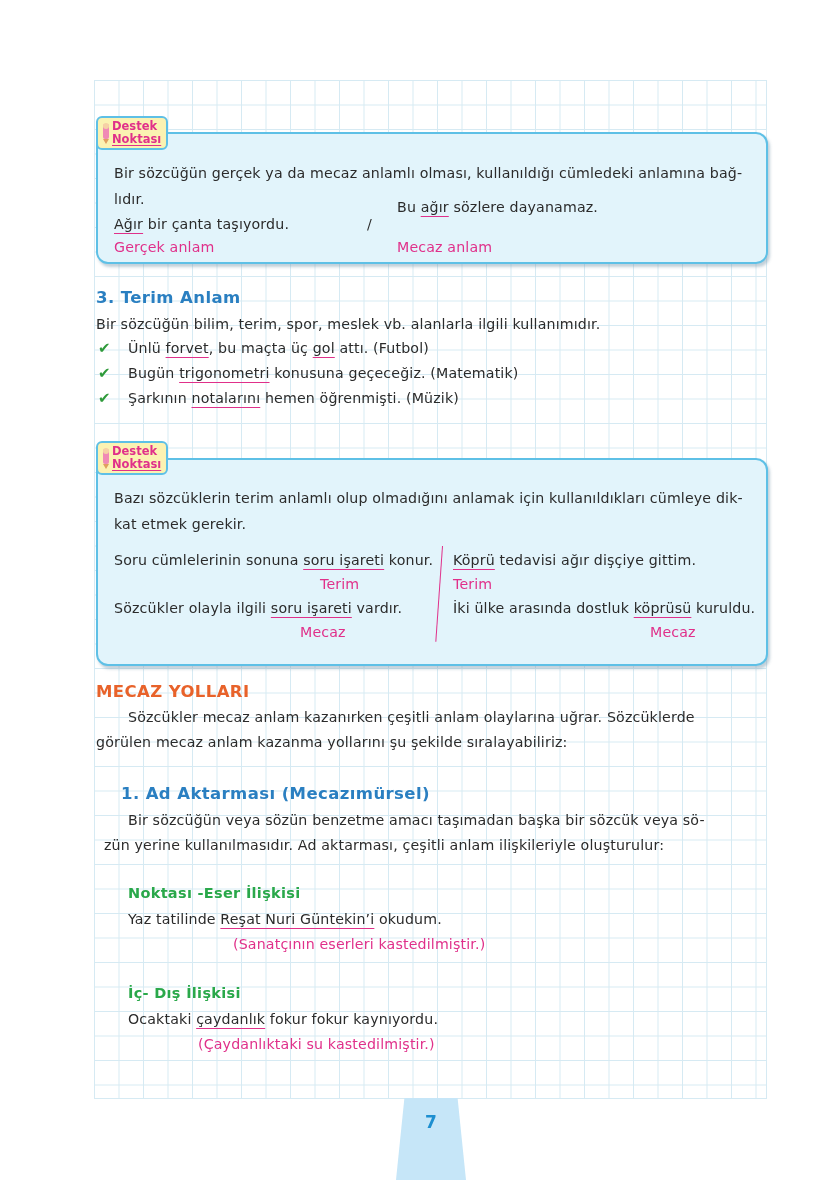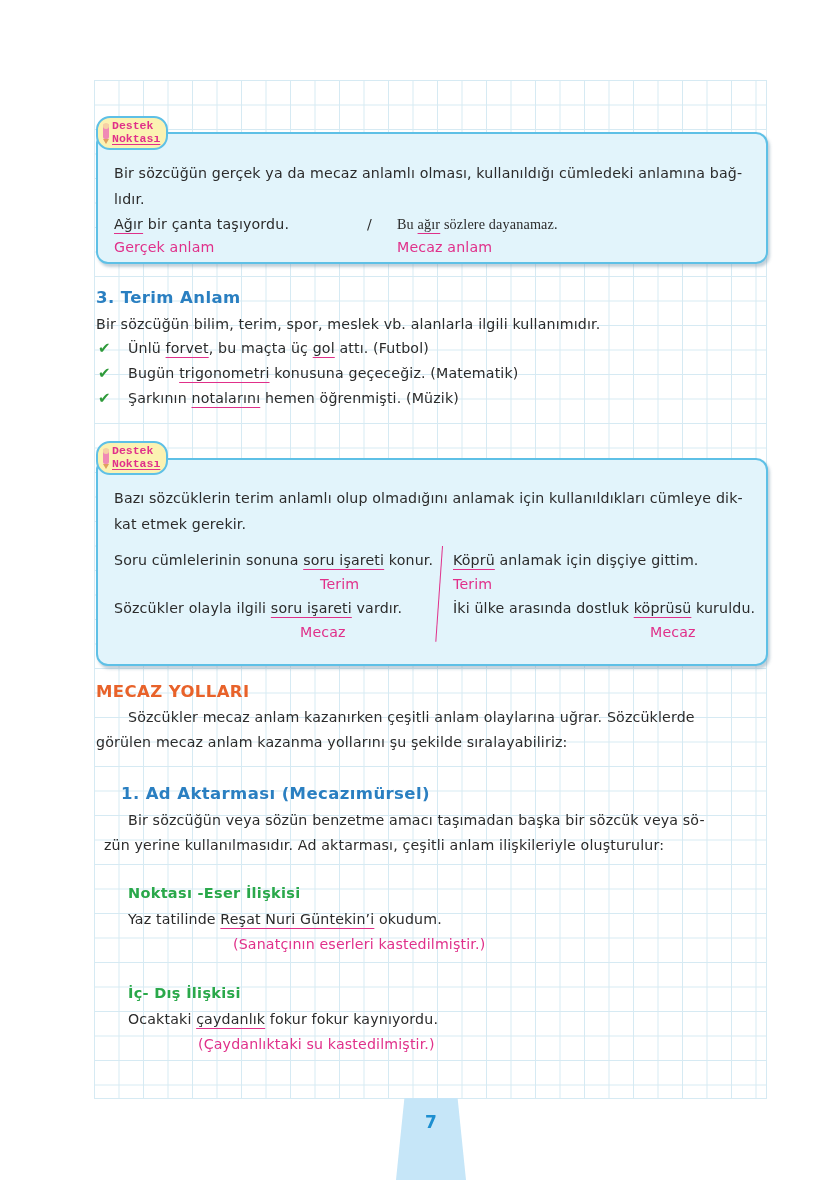--- a/index.html
+++ b/index.html
@@ -25,23 +25,22 @@
   .ul { text-decoration:underline; text-decoration-color:#e0308a; text-underline-offset:4px; text-decoration-thickness:1.3px; }
   .box {
     position:absolute; left:96px; width:668px;
     background:#e2f4fb;
     border:2px solid #5ec0e6;
     border-radius:12px;
     box-shadow:2px 3px 3px rgba(120,150,170,0.45);
   }
   .tag {
     position:absolute; left:96px; width:72px; height:34px;
-    background:#fbf2b2; border:2px solid #5ec0e6; border-radius:14px;
+    background:#fbf2b2; border:2px solid #5ec0e6; border-radius:6px;
     box-sizing:border-box;
-    font-family:Liberation Mono, monospace;
   }
   .tag .pencil {
     position:absolute; left:3px; top:3px; width:10px; height:24px;
   }
   .tag .tag-line1, .tag .tag-line2 {
     position:absolute; left:14px; font-size:11.5px; color:#e0308a; font-weight:bold; line-height:12px; white-space:nowrap;
   }
   .tag .tag-line1 { top:2px; }
   .tag .tag-line2 { top:15px; text-decoration:underline; text-decoration-color:#e0308a; text-underline-offset:2px; }
   .h-blue { color:#2a7fc1; font-size:16.5px; font-weight:bold; letter-spacing:0.4px; white-space:nowrap; }
@@ -76,21 +75,21 @@
   </svg>
   <span class="tag-line1">Destek</span>
   <span class="tag-line2">Noktası</span>
 </div>
 <div class="abs txt" style="left:114px; top:163px;">Bir sözcüğün gerçek ya da mecaz anlamlı olması, kullanıldığı cümledeki anlamına bağ-</div>
 <div class="abs txt" style="left:114px; top:189px;">lıdır.</div>
 <div class="abs txt" style="left:114px; top:214px;">
   <span class="ul">Ağır</span><span> bir çanta taşıyordu.</span>
 </div>
 <div class="abs txt" style="left:367px; top:214px;">/</div>
-<div class="abs txt" style="left:397px; top:214px;font-family:Liberation Serif, serif;">
+<div class="abs txt" style="left:397px; top:197px;">
   <span>Bu </span><span class="ul">ağır</span><span> sözlere dayanamaz.</span>
 </div>
 <div class="abs txt pink" style="left:114px; top:237px;">Gerçek anlam</div>
 <div class="abs txt pink" style="left:397px; top:237px;">Mecaz anlam</div>
 
 <div class="abs h-blue" style="left:96px; top:288px;">3. Terim Anlam</div>
 <div class="abs txt" style="left:96px; top:314px;">Bir sözcüğün bilim, terim, spor, meslek vb. alanlarla ilgili kullanımıdır.</div>
 
 <div class="abs txt" style="left:98px; top:338px;">
   <span class="check">✔</span>
@@ -131,21 +130,21 @@
 </div>
 <div class="abs txt pink" style="left:320px; top:574px;">Terim</div>
 <div class="abs txt" style="left:114px; top:598px;">
   <span>Sözcükler olayla ilgili </span><span class="ul">soru işareti</span><span> vardır.</span>
 </div>
 <div class="abs txt pink" style="left:300px; top:622px;">Mecaz</div>
 
 <div class="divider"></div>
 
 <div class="abs txt" style="left:453px; top:550px;">
-  <span></span><span class="ul">Köprü</span><span> anlamak için dişçiye gittim.</span>
+  <span></span><span class="ul">Köprü</span><span> tedavisi ağır dişçiye gittim.</span>
 </div>
 <div class="abs txt pink" style="left:453px; top:574px;">Terim</div>
 <div class="abs txt" style="left:453px; top:598px;">
   <span>İki ülke arasında dostluk </span><span class="ul">köprüsü</span><span> kuruldu.</span>
 </div>
 <div class="abs txt pink" style="left:650px; top:622px;">Mecaz</div>
 
 <div class="abs h-orange" style="left:96px; top:682px;">MECAZ YOLLARI</div>
 <div class="abs txt" style="left:128px; top:707px;">Sözcükler mecaz anlam kazanırken çeşitli anlam olaylarına uğrar. Sözcüklerde</div>
 <div class="abs txt" style="left:96px; top:732px;">görülen mecaz anlam kazanma yollarını şu şekilde sıralayabiliriz:</div>

